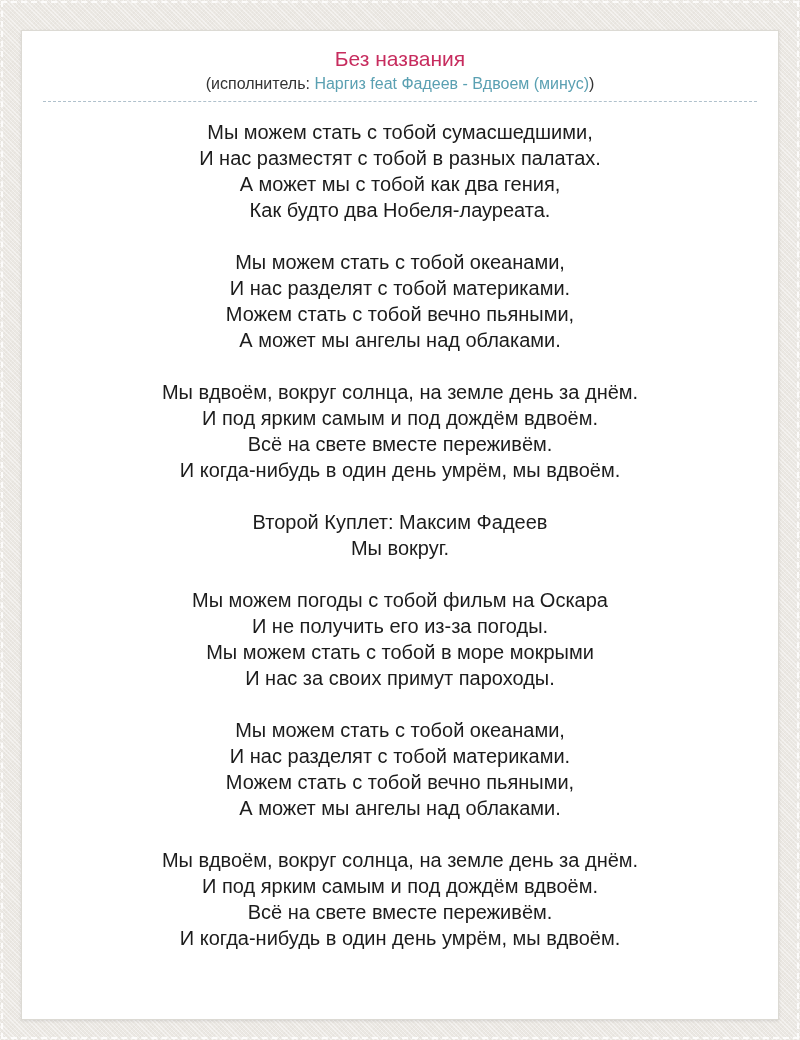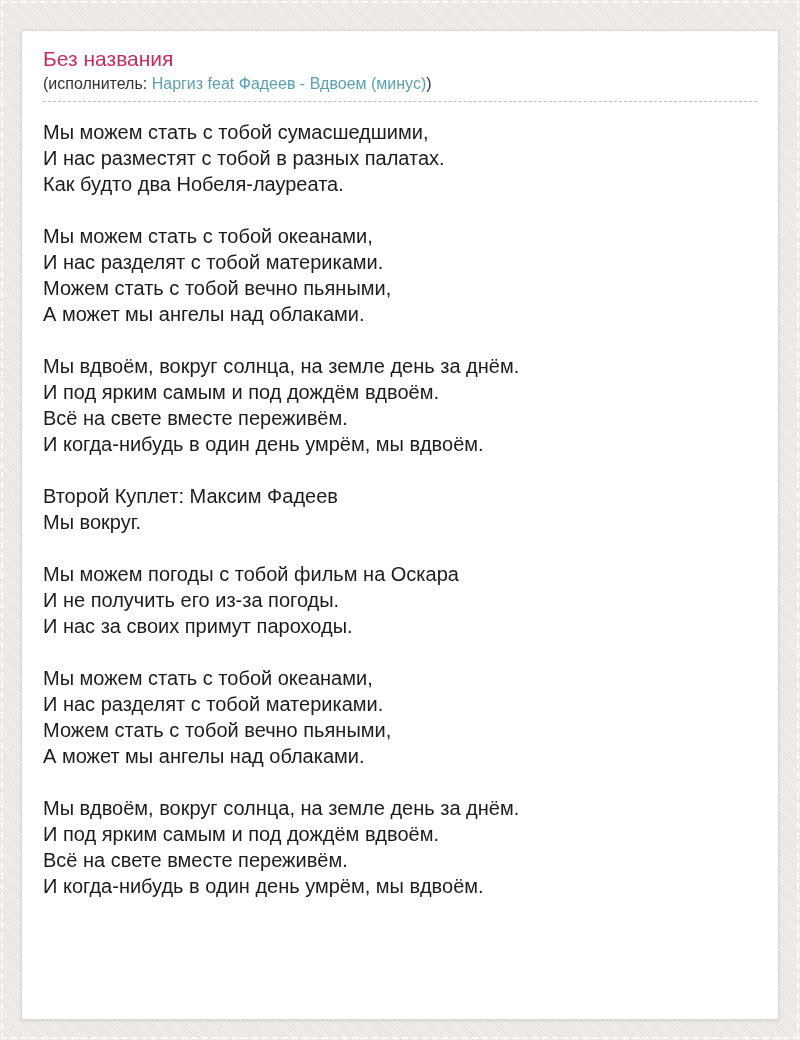--- a/index.html
+++ b/index.html
@@ -4,21 +4,21 @@
 <style>
   :root{
     --page-bg:#ebe8e3;
     --card-bg:#ffffff;
     --title:#c72c5e;
     --link:#5aa0b2;
     --text:#1c1c1c;
     --divider:#b0c1cc;
     --card-border:#dcdad4;
   }
-  *{box-sizing:border-box;margin:0;padding:0;}
+  *{box-sizing:border-box;margin:0;padding:0;text-align:center;}
   html,body{width:800px;height:1040px;overflow:hidden;}
   body{
     position:relative;
     font-family:"Liberation Sans", sans-serif;
     background-color:var(--page-bg);
     background-image:
       repeating-linear-gradient(45deg, rgba(255,255,255,.45) 0 1px, rgba(0,0,0,0) 1px 3px),
       repeating-linear-gradient(-45deg, rgba(120,110,95,.035) 0 1px, rgba(0,0,0,0) 1px 3px);
   }
   .stitch-frame{
@@ -73,20 +73,21 @@
 
 <div class="card">
   <h1 class="page-title">Без названия</h1>
   <div class="artist-line">
     <span>(исполнитель: </span><a class="artist-link">Наргиз feat Фадеев - Вдвоем (минус)</a><span>)</span>
   </div>
   <div class="lyrics">
       <div class="stanza">
         <div class="line">Мы можем стать с тобой сумасшедшими,</div>
         <div class="line">И нас разместят с тобой в разных палатах.</div>
+        <div class="line">А может мы с тобой как два гения,</div>
         <div class="line">Как будто два Нобеля-лауреата.</div>
       </div>
       <div class="stanza">
         <div class="line">Мы можем стать с тобой океанами,</div>
         <div class="line">И нас разделят с тобой материками.</div>
         <div class="line">Можем стать с тобой вечно пьяными,</div>
         <div class="line">А может мы ангелы над облаками.</div>
       </div>
       <div class="stanza">
         <div class="line">Мы вдвоём, вокруг солнца, на земле день за днём.</div>
@@ -94,20 +95,21 @@
         <div class="line">Всё на свете вместе переживём.</div>
         <div class="line">И когда-нибудь в один день умрём, мы вдвоём.</div>
       </div>
       <div class="stanza">
         <div class="line">Второй Куплет: Максим Фадеев</div>
         <div class="line">Мы вокруг.</div>
       </div>
       <div class="stanza">
         <div class="line">Мы можем погоды с тобой фильм на Оскара</div>
         <div class="line">И не получить его из-за погоды.</div>
+        <div class="line">Мы можем стать с тобой в море мокрыми</div>
         <div class="line">И нас за своих примут пароходы.</div>
       </div>
       <div class="stanza">
         <div class="line">Мы можем стать с тобой океанами,</div>
         <div class="line">И нас разделят с тобой материками.</div>
         <div class="line">Можем стать с тобой вечно пьяными,</div>
         <div class="line">А может мы ангелы над облаками.</div>
       </div>
       <div class="stanza">
         <div class="line">Мы вдвоём, вокруг солнца, на земле день за днём.</div>

